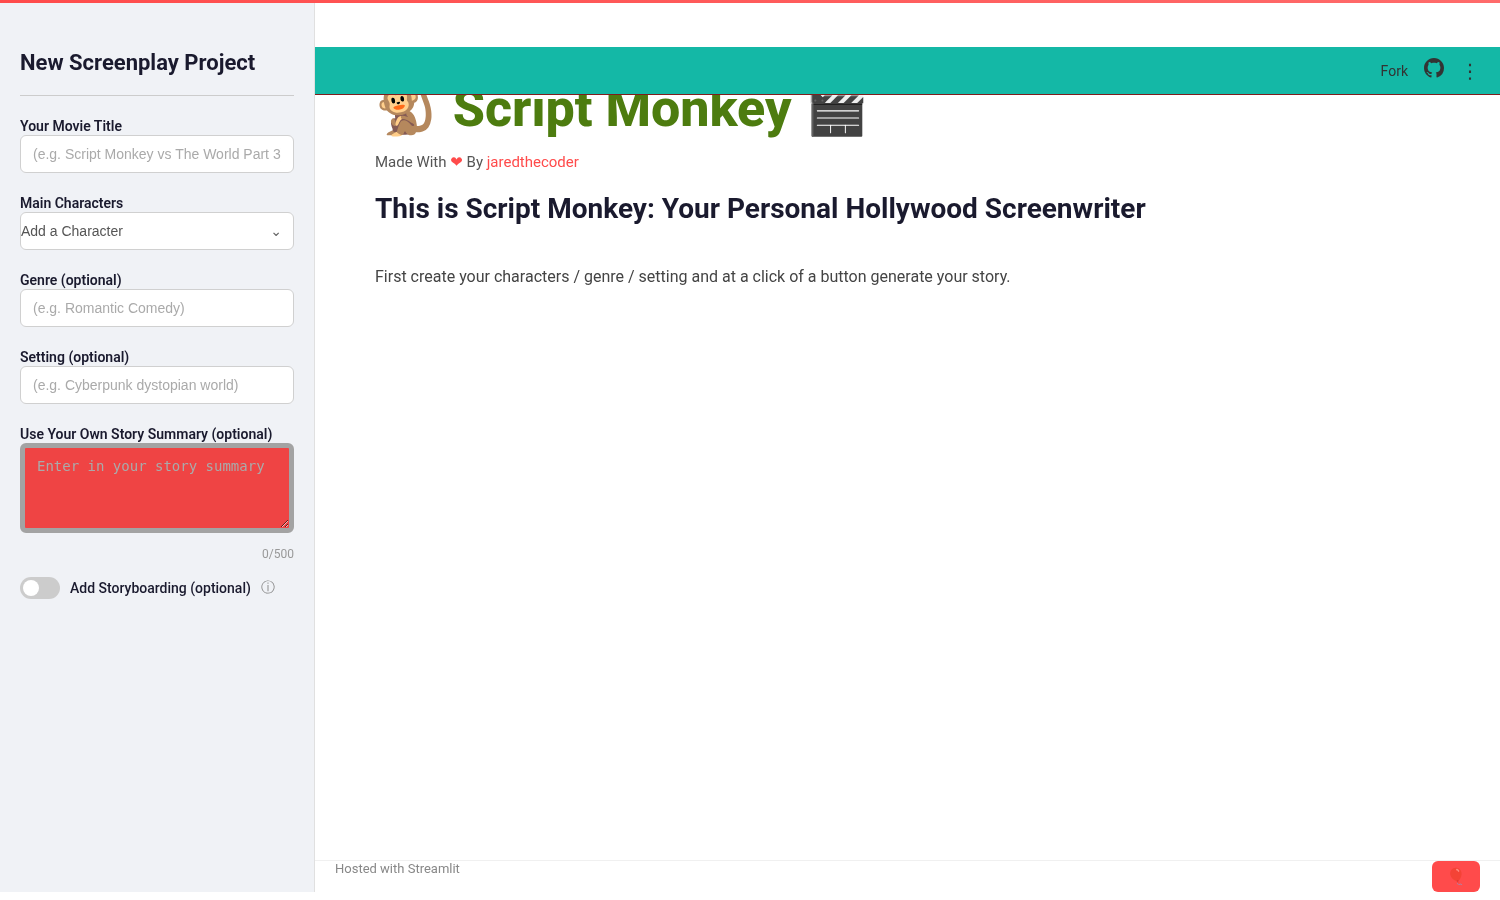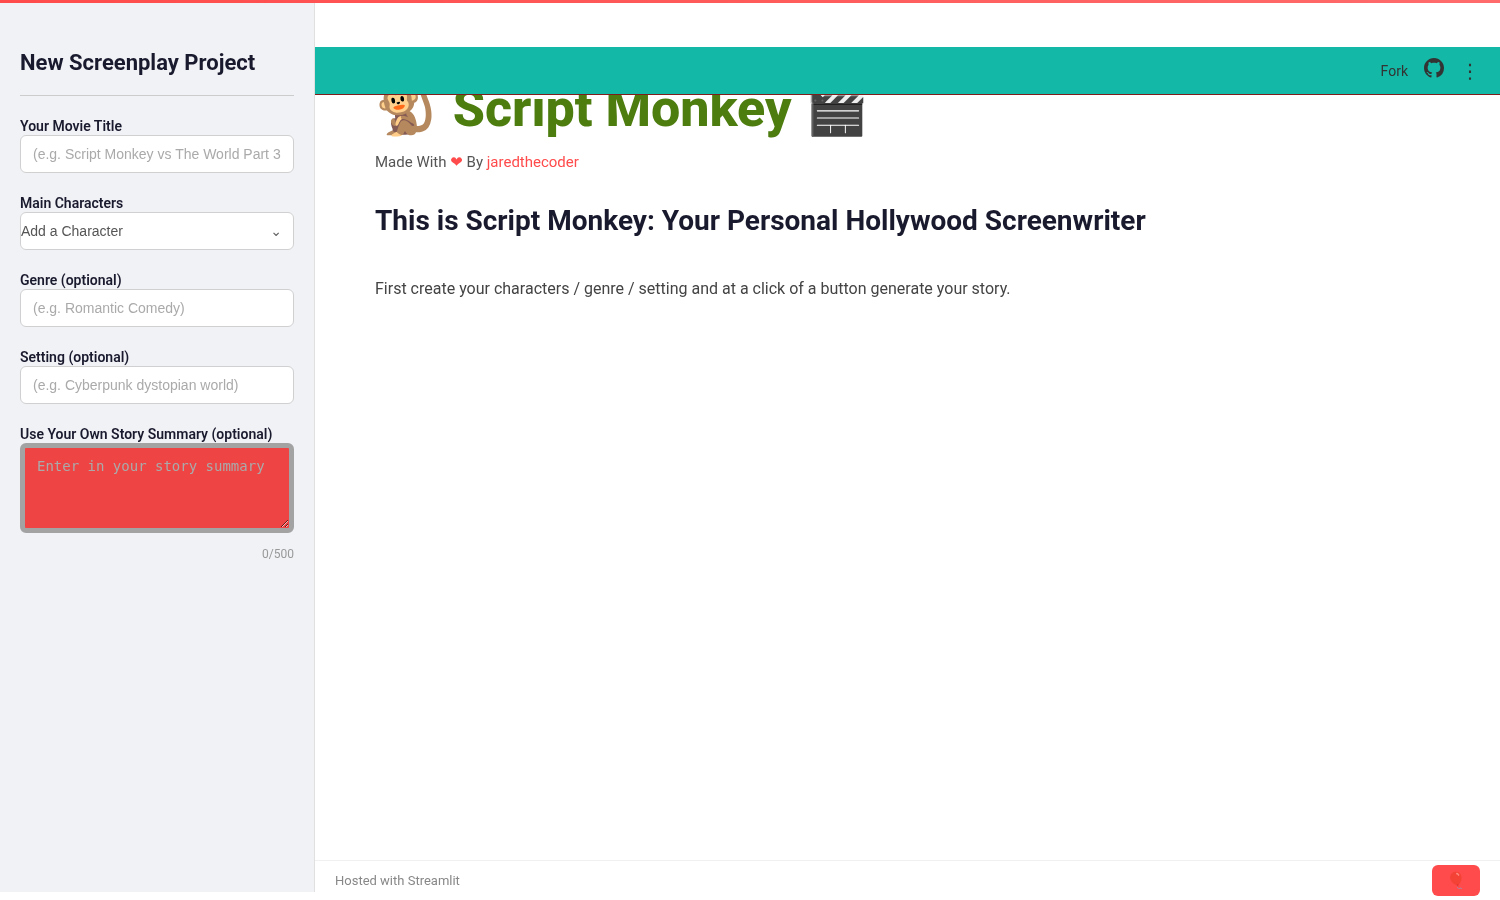--- a/index.html
+++ b/index.html
@@ -229,21 +229,21 @@
       font-size: 52px;
       font-weight: 800;
       color: #4d7c0f;
       margin-bottom: 16px;
       line-height: 1.1;
     }
 
     .made-with-line {
       font-size: 15px;
       color: #555;
-      margin-bottom: 32px;
+      margin-bottom: 20px;
     }
 
     .made-with-line a {
       color: #ff4b4b;
       text-decoration: none;
     }
 
     .heart-icon {
       color: #ff4b4b;
     }
@@ -266,21 +266,21 @@
     
     .streamlit-footer {
       position: fixed;
       bottom: 0;
       right: 0;
       left: 315px;
       height: 40px;
       background: #ffffff;
       border-top: 1px solid #f0f0f0;
       display: flex;
-      align-items: center;
+      align-items: flex-start;
       justify-content: space-between;
       padding: 0 20px;
     }
 
     .hosted-text {
       font-size: 13px;
       color: #888;
     }
 
     .streamlit-btn {
@@ -325,20 +325,25 @@
 
   <label class="field-label">Setting (optional)</label>
   <input class="text-input" type="text" placeholder="(e.g. Cyberpunk dystopian world)" style="">
 
   <label class="field-label">Use Your Own Story Summary (optional)</label>
   <div class="textarea-wrapper">
     <textarea class="story-textarea" placeholder="Enter in your story summary" style=""></textarea>
   </div>
   <div class="char-count">0/500</div>
 
+  <div class="toggle-row">
+    <div class="toggle-switch"></div>
+    <span class="toggle-label">Add Storyboarding (optional)</span>
+    <span class="help-icon">ⓘ</span>
+  </div>
 </aside>
 
 <div class="main">
 
   <nav class="header-nav">
     <a class="nav-link">Fork</a>
     <span class="github-icon">
       <svg width="20" height="20" viewBox="0 0 24 24" fill="currentColor">
         <path d="M12 0C5.37 0 0 5.37 0 12c0 5.31 3.435 9.795 8.205 11.385.6.105.825-.255.825-.57 0-.285-.015-1.23-.015-2.235-3.015.555-3.795-.735-4.035-1.41-.135-.345-.72-1.41-1.23-1.695-.42-.225-1.02-.78-.015-.795.945-.015 1.62.87 1.845 1.23 1.08 1.815 2.805 1.305 3.495.99.105-.78.42-1.305.765-1.605-2.67-.3-5.46-1.335-5.46-5.925 0-1.305.465-2.385 1.23-3.225-.12-.3-.54-1.53.12-3.18 0 0 1.005-.315 3.3 1.23.96-.27 1.98-.405 3-.405s2.04.135 3 .405c2.295-1.56 3.3-1.23 3.3-1.23.66 1.65.24 2.88.12 3.18.765.84 1.23 1.905 1.23 3.225 0 4.605-2.805 5.625-5.475 5.925.435.375.81 1.095.81 2.22 0 1.605-.015 2.895-.015 3.3 0 .315.225.69.825.57A12.02 12.02 0 0024 12c0-6.63-5.37-12-12-12z"></path>
       </svg>

